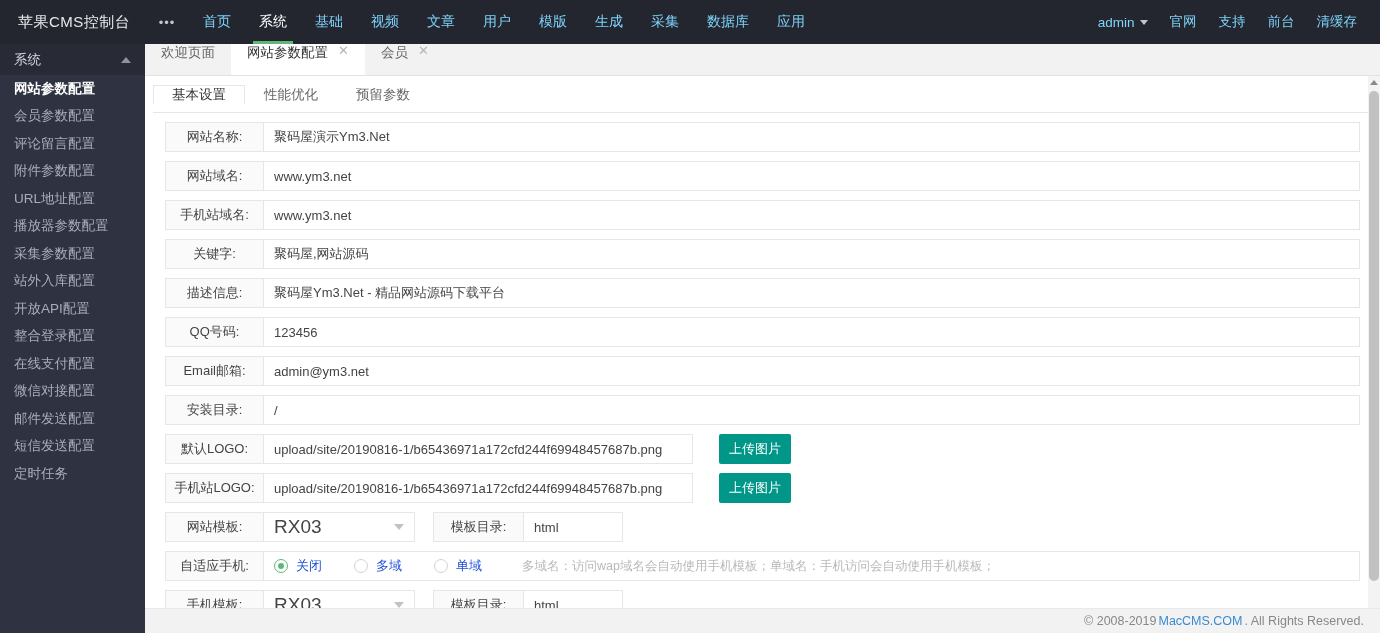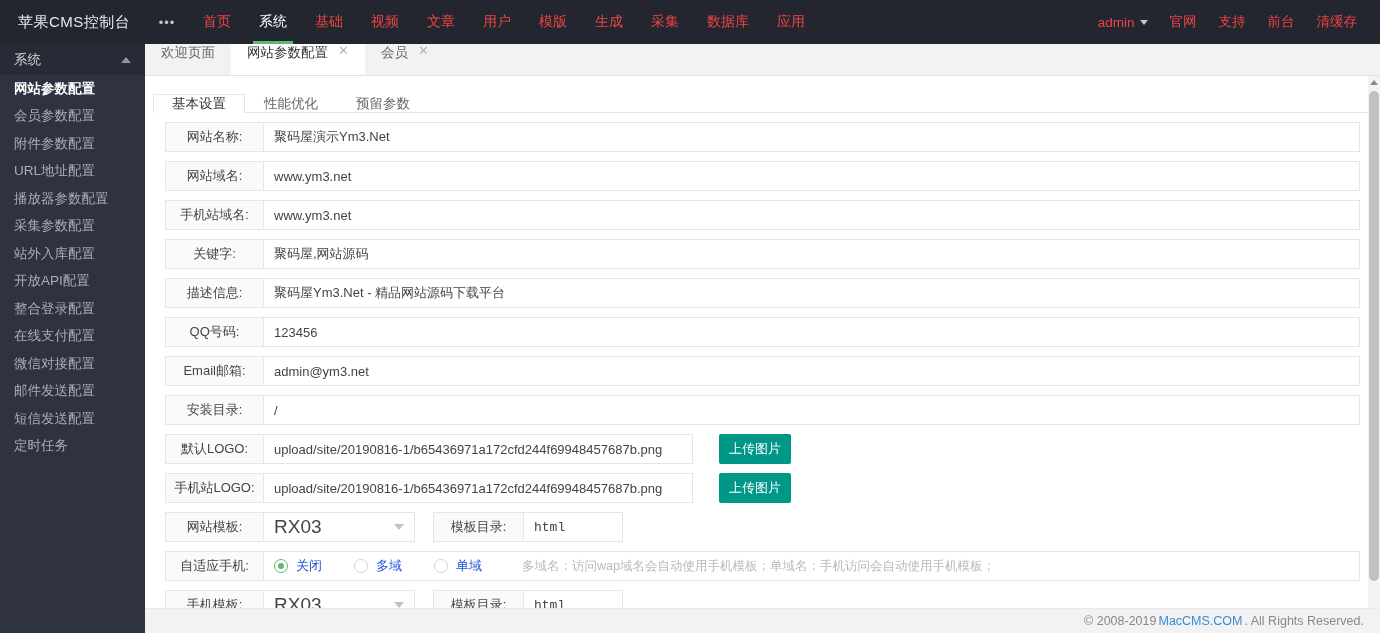--- a/index.html
+++ b/index.html
@@ -31,21 +31,21 @@
     width: 44px; height: 44px;
     display: flex; align-items: center; justify-content: center;
     color: #c2c6cc; letter-spacing: 1px; font-size: 13px;
     cursor: pointer;
   }
   .nav-items { display: flex; align-items: stretch; }
   .nav-item {
     position: relative;
     padding: 0 14px; height: 44px;
     display: flex; align-items: center;
-    color: #ef4444; font-size: 14px; cursor: pointer;
+    color: #7dd3fc; font-size: 14px; cursor: pointer;
   }
   .nav-item.active { color: #fff; }
   .nav-item.active::after {
     content: ""; position: absolute; left: 8px; right: 8px; bottom: 0;
     height: 3px; background: #5FB878;
   }
   .nav-right {
     margin-left: auto; display: flex; align-items: stretch;
     padding-right: 12px;
   }
@@ -115,21 +115,21 @@
   .content {
     position: absolute; top: 32px; left: 0;
     width: 1235px; height: 557px;
     background: #fff;
     overflow: hidden;
   }
 
   
   .inner-tabs {
     height: 28px; margin: 9px 0 0 8px;
-    display: flex; align-items: flex-end;
+    display: flex; align-items: flex-start;
     border-bottom: 1px solid #e6e6e6;
     width: 1215px;
   }
   .inner-tab {
     display: flex; align-items: center;
     padding: 0 18px; font-size: 13.5px; color: #666;
     cursor: pointer; white-space: nowrap;
     border: 1px solid transparent; border-bottom: none;
     margin-bottom: -1px;
   }
@@ -173,21 +173,21 @@
     font-size: 19px; color: #444;
     background: #fff; position: relative;
     cursor: pointer;
   }
   .select-field .arrow {
     margin-left: auto;
     border-left: 5px solid transparent; border-right: 5px solid transparent;
     border-top: 6px solid #c2c2c2;
   }
   .label-sm { width: 90px; flex: 0 0 90px; margin-left: 18px; }
-  .field-sm { flex: 0 0 100px; font-family: Liberation Mono, monospace; }
+  .field-sm { flex: 0 0 100px; }
 
   .btn-upload {
     flex: 0 0 72px; margin-left: 26px;
     background: #009688; color: #ffffff;
     display: flex; align-items: center; justify-content: center;
     font-size: 13px; cursor: pointer;
     border-radius: 2px;
     height: 30px;
   }
 
@@ -287,20 +287,21 @@
     </div>
   </div>
 
   <div class="sidebar">
     <div class="side-group-head">
       <span>系统</span>
       <span class="chev"></span>
     </div>
     <div class="side-item active">网站参数配置</div>
     <div class="side-item">会员参数配置</div>
+    <div class="side-item">评论留言配置</div>
     <div class="side-item">附件参数配置</div>
     <div class="side-item">URL地址配置</div>
     <div class="side-item">播放器参数配置</div>
     <div class="side-item">采集参数配置</div>
     <div class="side-item">站外入库配置</div>
     <div class="side-item">开放API配置</div>
     <div class="side-item">整合登录配置</div>
     <div class="side-item">在线支付配置</div>
     <div class="side-item">微信对接配置</div>
     <div class="side-item">邮件发送配置</div>

